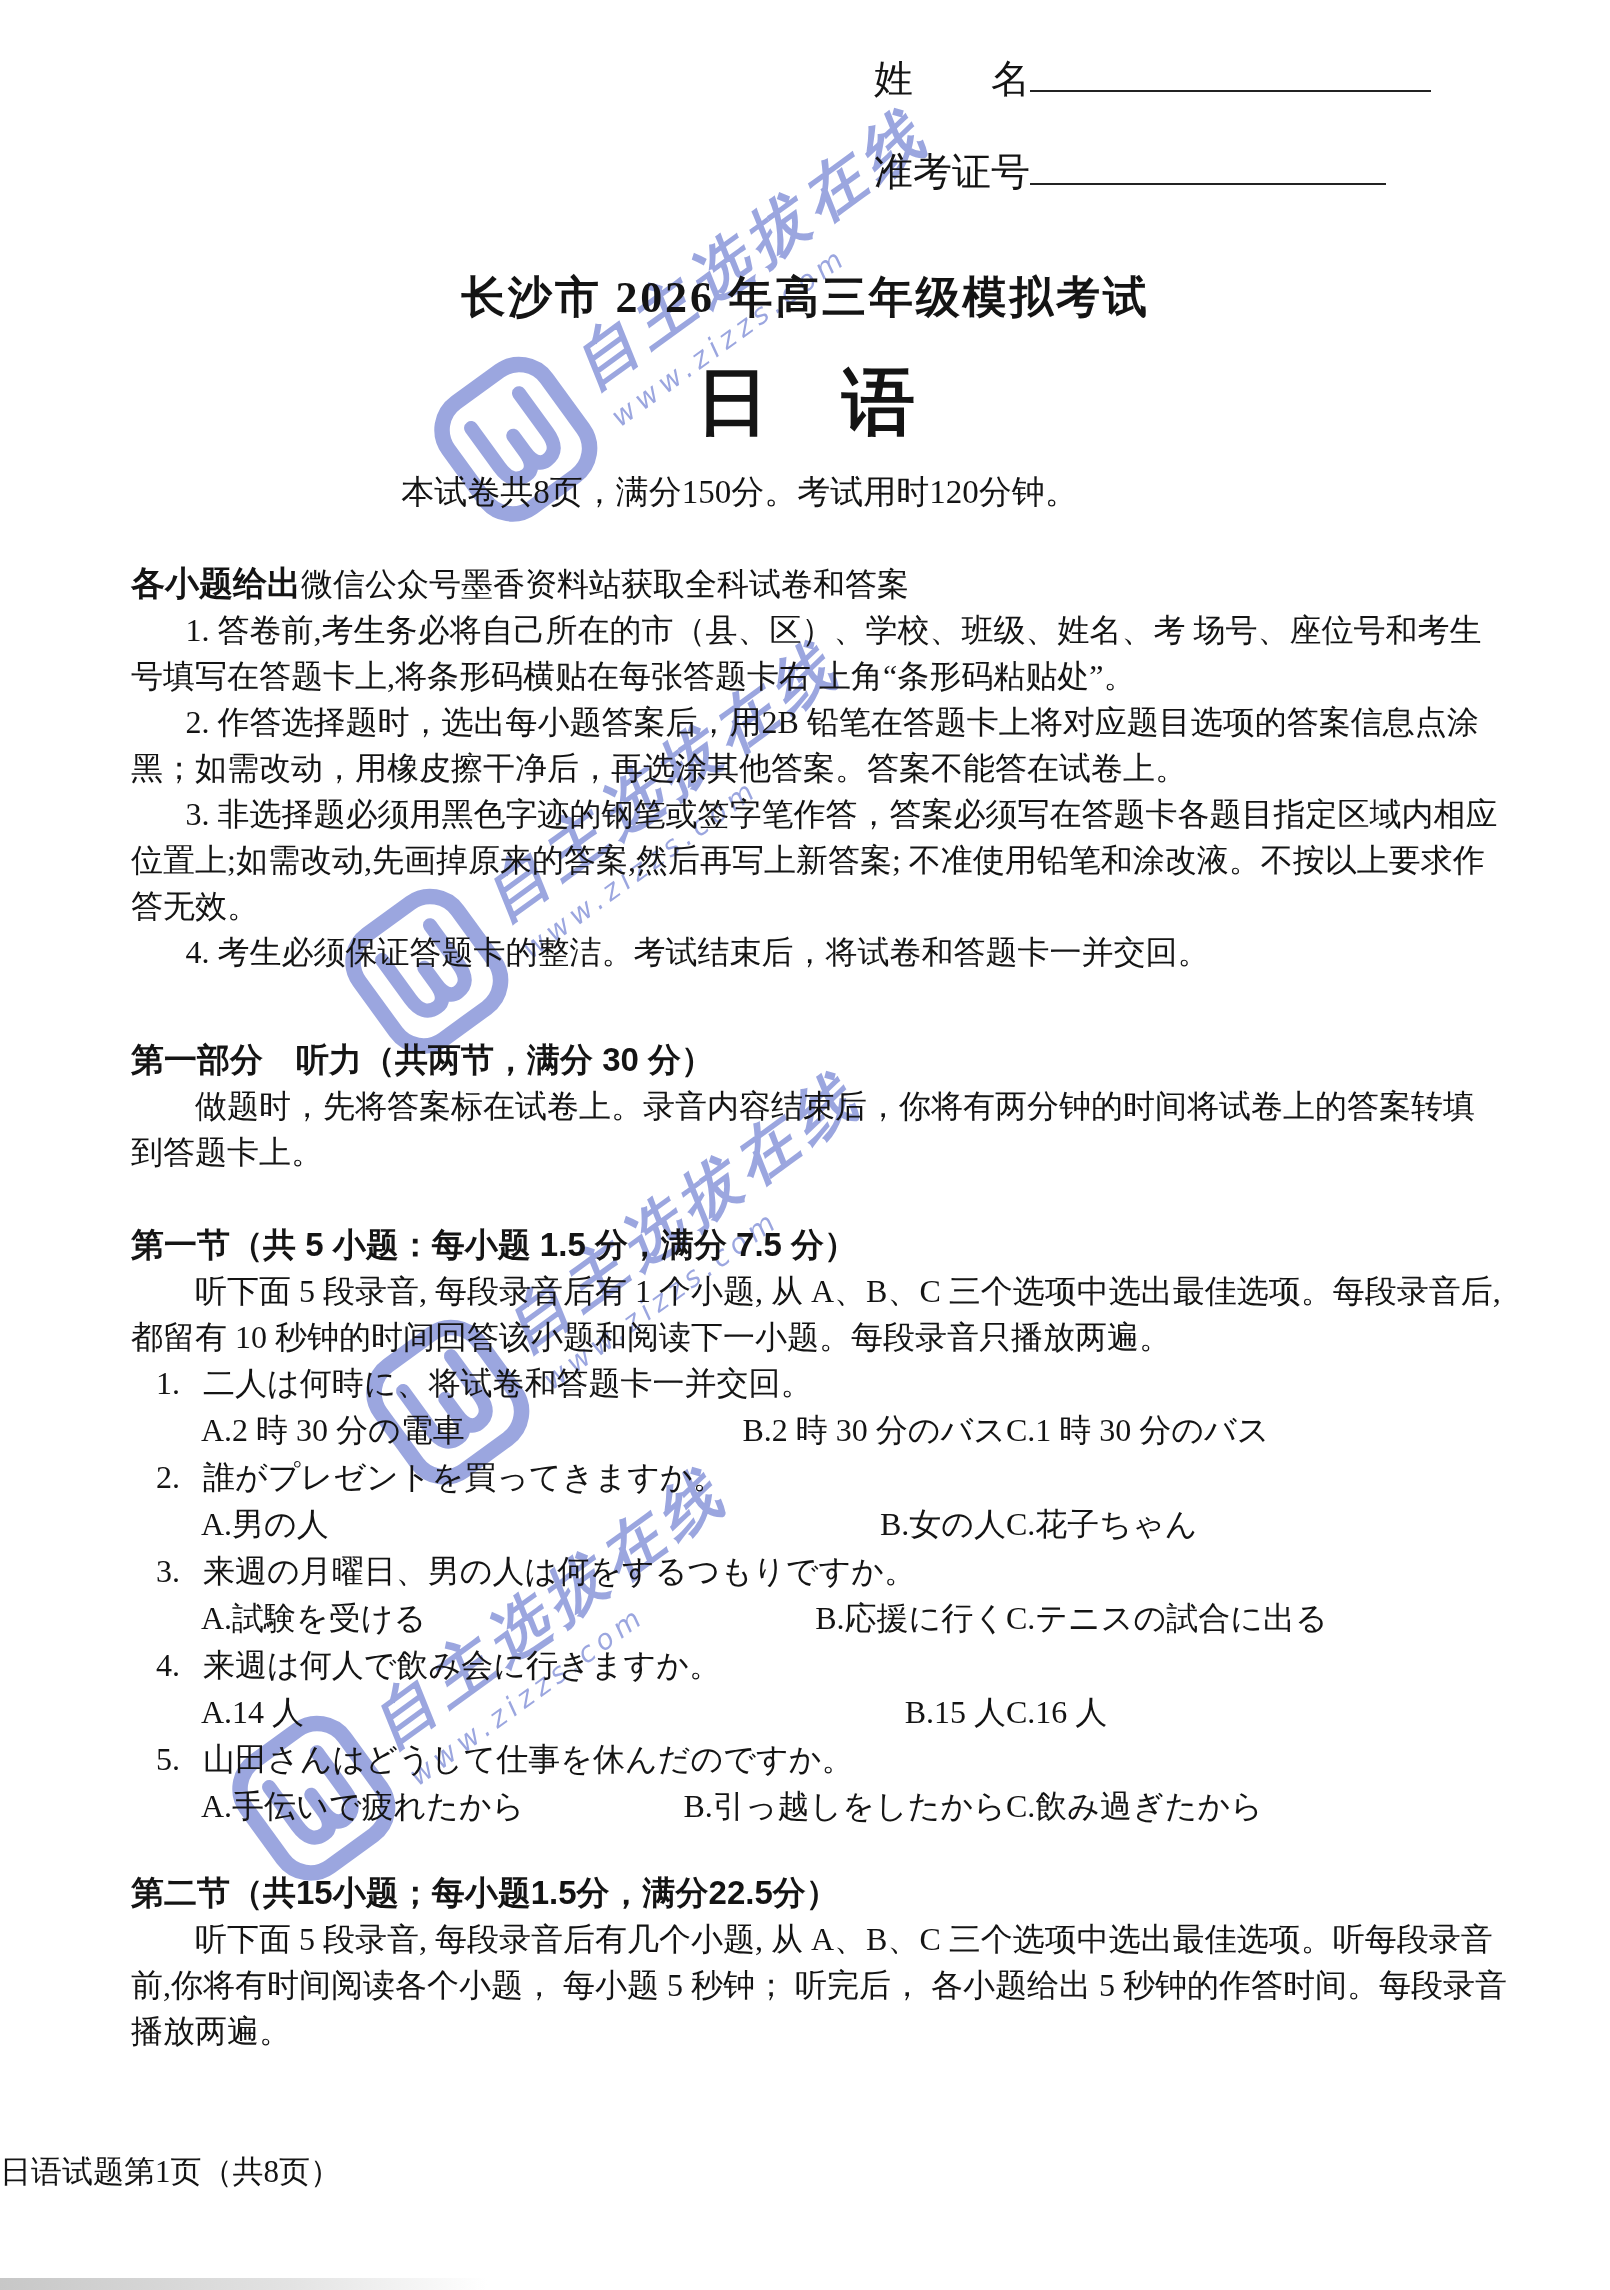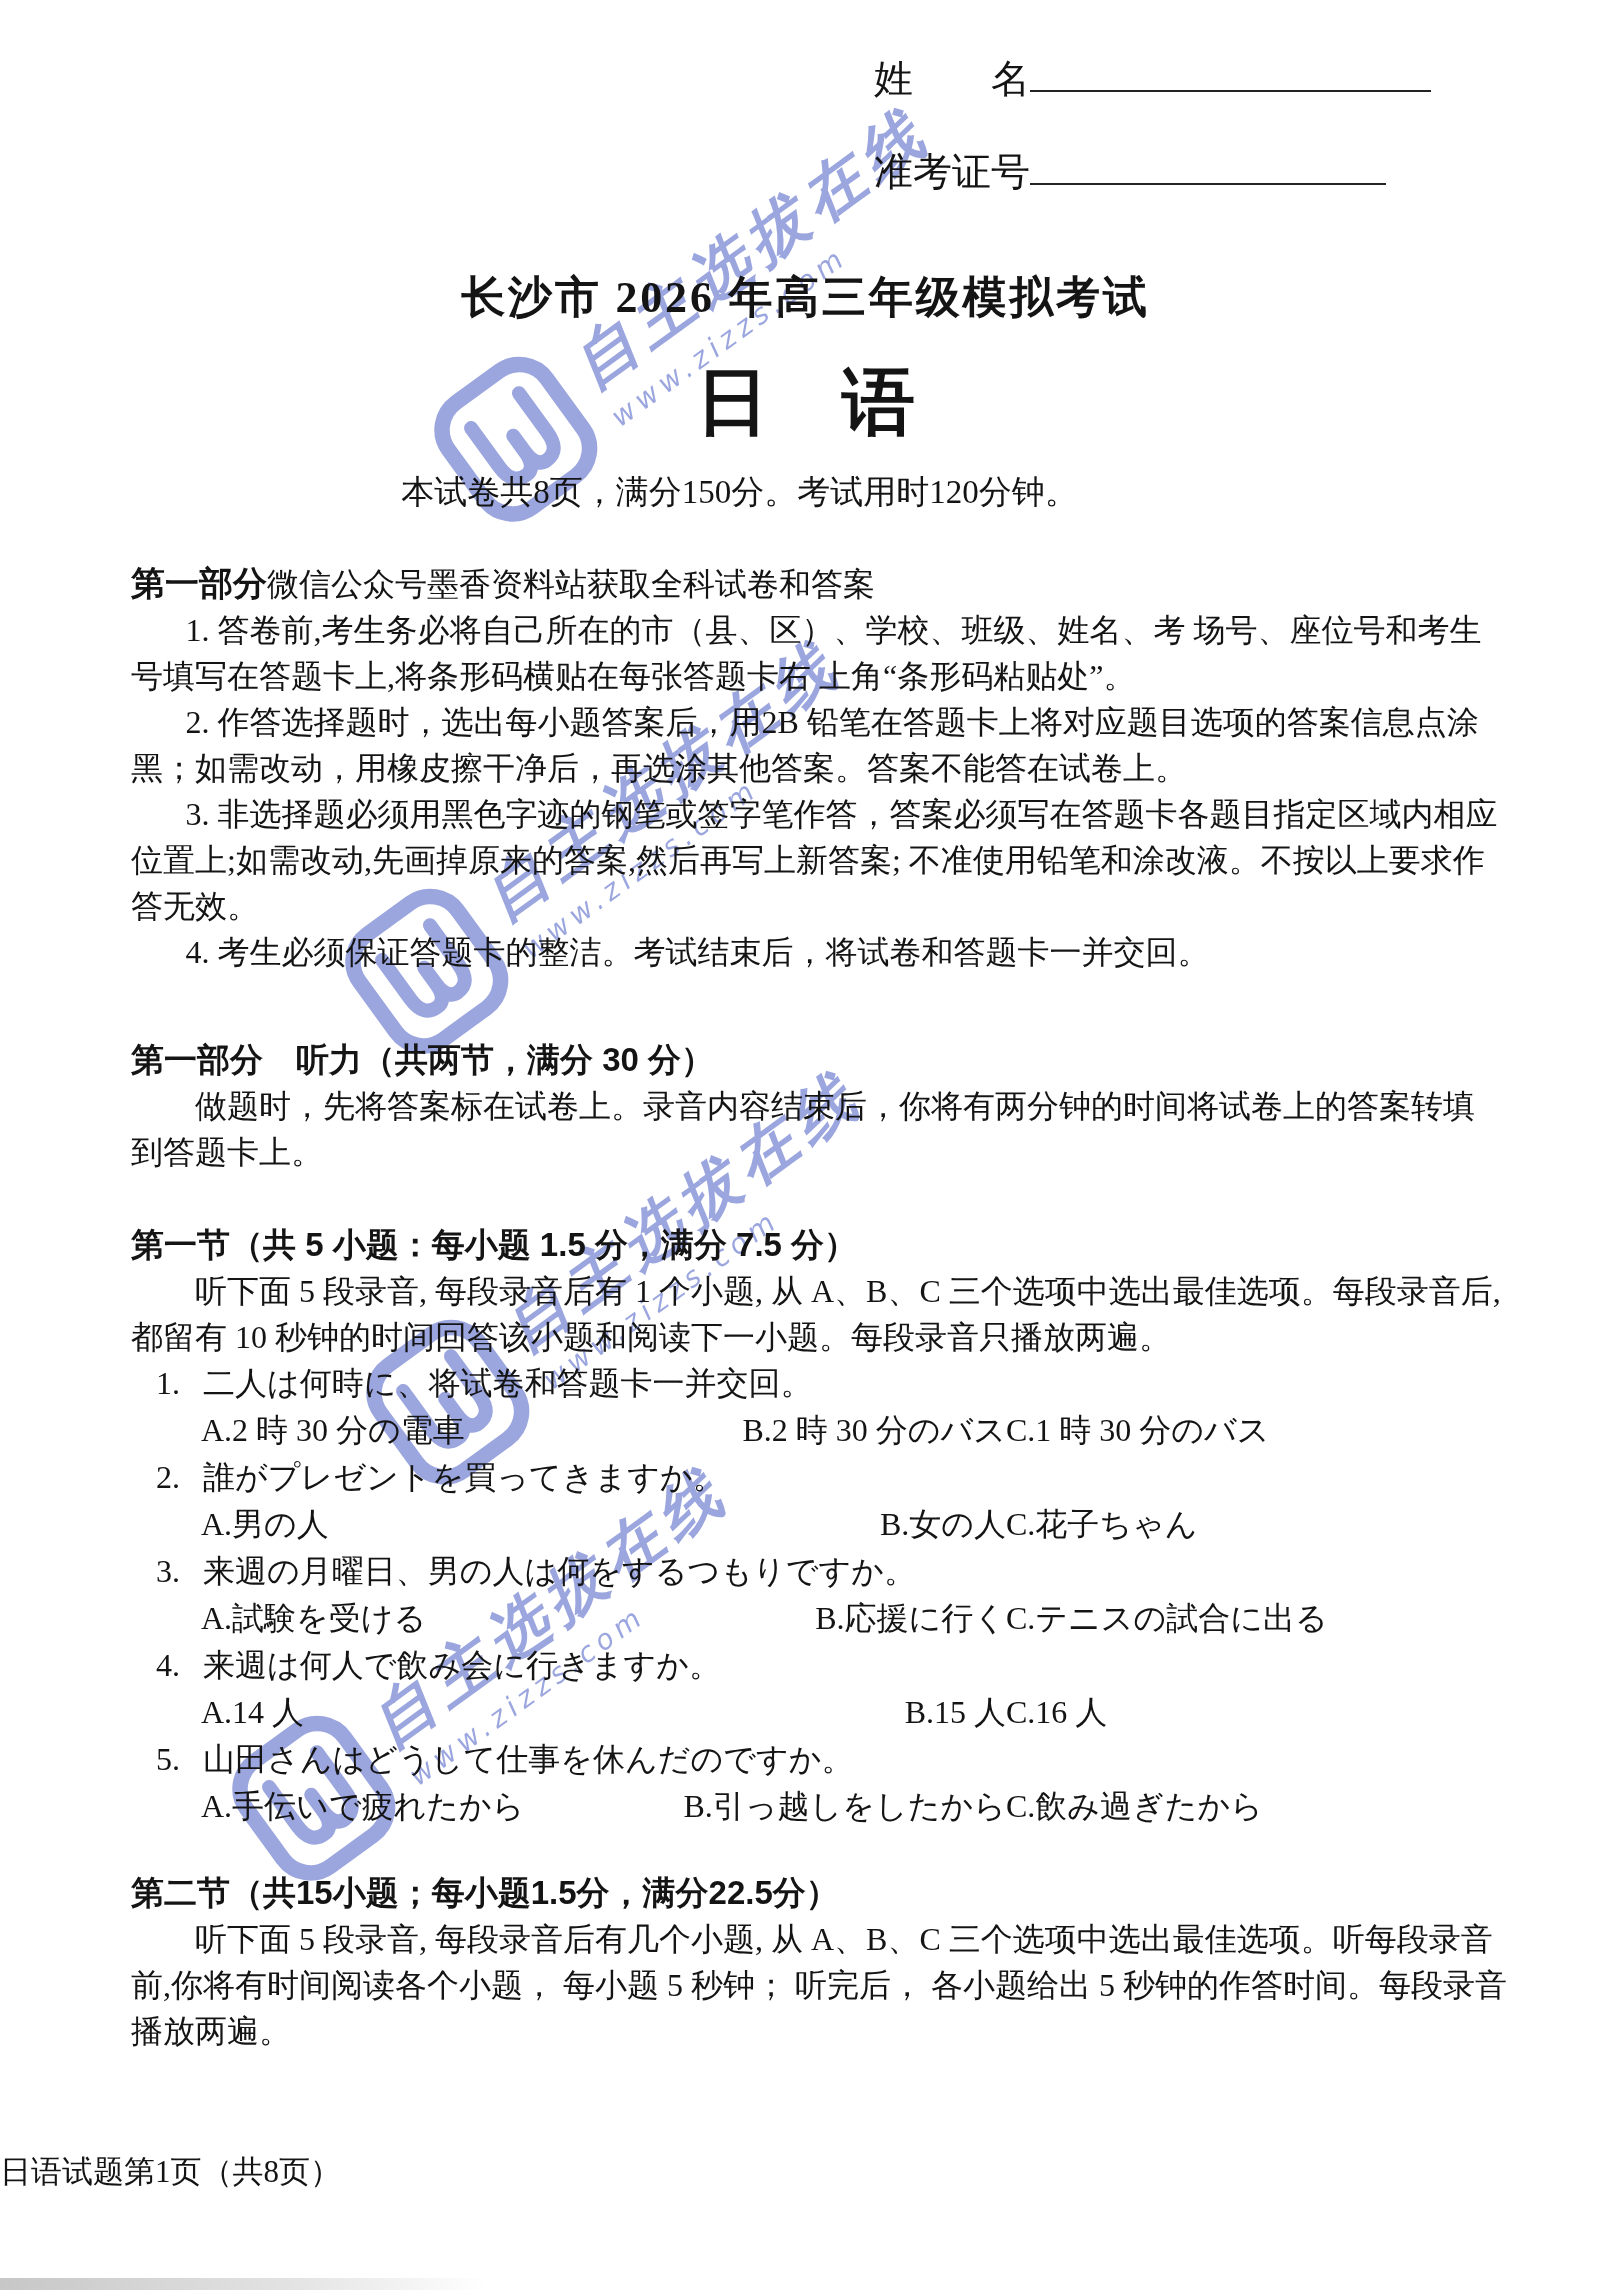--- a/index.html
+++ b/index.html
@@ -111,21 +111,21 @@
       <span>准考证号</span><span class="fill id"></span>
     </div>
   </div>
 
   <div class="t1">长沙市 2026 年高三年级模拟考试</div>
   <div class="t2">日　语</div>
   <div class="t3">本试卷共8页，满分150分。考试用时120分钟。</div>
 
   <div class="blk notice">
     <div>
-      <span class="notice-head">第一部分</span><span>微信公众号墨香资料站获取全科试卷和答案</span>
+      <span class="notice-head">各小题给出</span><span>微信公众号墨香资料站获取全科试卷和答案</span>
     </div>
     <p>1. 答卷前,考生务必将自己所在的市（县、区）、学校、班级、姓名、考 场号、座位号和考生号填写在答题卡上,将条形码横贴在每张答题卡右 上角“条形码粘贴处”。</p>
     <p>2. 作答选择题时，选出每小题答案后，用2B 铅笔在答题卡上将对应题目选项的答案信息点涂黑；如需改动，用橡皮擦干净后，再选涂其他答案。答案不能答在试卷上。</p>
     <p>3. 非选择题必须用黑色字迹的钢笔或签字笔作答，答案必须写在答题卡各题目指定区域内相应位置上;如需改动,先画掉原来的答案,然后再写上新答案; 不准使用铅笔和涂改液。不按以上要求作答无效。</p>
     <p>4. 考生必须保证答题卡的整洁。考试结束后，将试卷和答题卡一并交回。</p>
   </div>
 
   <div class="blk part1">
     <div class="part-head">第一部分　听力（共两节，满分 30 分）</div>
     <p>做题时，先将答案标在试卷上。录音内容结束后，你将有两分钟的时间将试卷上的答案转填到答题卡上。</p>

